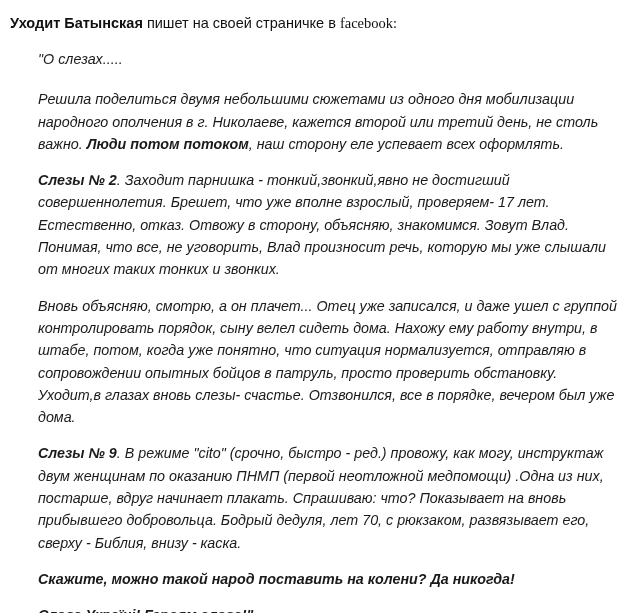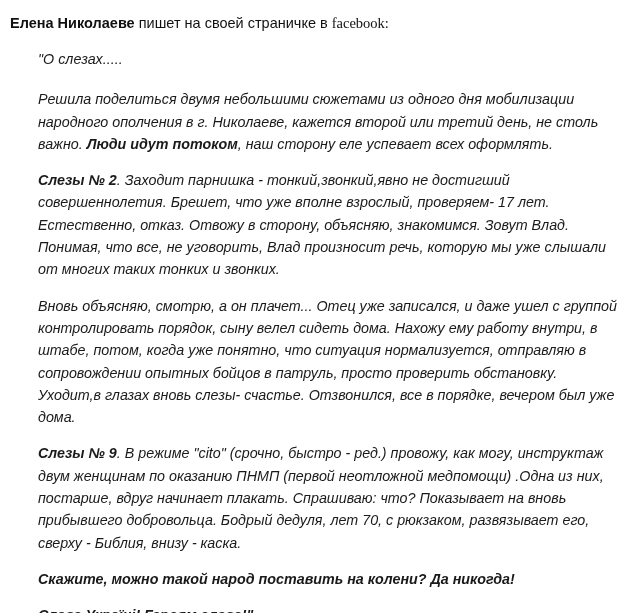--- a/index.html
+++ b/index.html
@@ -74,26 +74,26 @@
   .para.opening {
     margin-bottom: 18px;
   }
 </style>
 </head>
 <body>
 
 <div id="page">
 
   <div class="post-header">
-    <span class="author">Елена Николаеве</span><span class="lead"> пишет на своей страничке в </span><span class="network">facebook:</span>
+    <span class="author">Уходит Батынская</span><span class="lead"> пишет на своей страничке в </span><span class="network">facebook:</span>
   </div>
 
   <div class="quote-body" id="quote-body">
       <p class="para opening"><span>"О слезах.....</span></p>
-      <p class="para"><span>Решила поделиться двумя небольшими сюжетами из одного дня мобилизации народного ополчения в г. Николаеве, кажется второй или третий день, не столь важно. </span><span class="strong">Люди идут потоком</span><span>, наш сторону еле успевает всех оформлять.</span></p>
+      <p class="para"><span>Решила поделиться двумя небольшими сюжетами из одного дня мобилизации народного ополчения в г. Николаеве, кажется второй или третий день, не столь важно. </span><span class="strong">Люди потом потоком</span><span>, наш сторону еле успевает всех оформлять.</span></p>
       <p class="para"><span class="strong">Слезы № 2</span><span>. Заходит парнишка - тонкий,звонкий,явно не достигший совершеннолетия. Брешет, что уже вполне взрослый, проверяем- 17 лет. Естественно, отказ. Отвожу в сторону, объясняю, знакомимся. Зовут Влад. Понимая, что все, не уговорить, Влад произносит речь, которую мы уже слышали от многих таких тонких и звонких.</span></p>
       <p class="para"><span>Вновь объясняю, смотрю, а он плачет... Отец уже записался, и даже ушел с группой контролировать порядок, сыну велел сидеть дома. Нахожу ему работу внутри, в штабе, потом, когда уже понятно, что ситуация нормализуется, отправляю в сопровождении опытных бойцов в патруль, просто проверить обстановку. Уходит,в глазах вновь слезы- счастье. Отзвонился, все в порядке, вечером был уже дома.</span></p>
       <p class="para"><span class="strong">Слезы № 9</span><span>. В режиме "cito" (срочно, быстро - ред.) провожу, как могу, инструктаж двум женщинам по оказанию ПНМП (первой неотложной медпомощи) .Одна из них, постарше, вдруг начинает плакать. Спрашиваю: что? Показывает на вновь прибывшего добровольца. Бодрый дедуля, лет 70, с рюкзаком, развязывает его, сверху - Библия, внизу - каска.</span></p>
       <p class="para"><span class="strong">Скажите, можно такой народ поставить на колени? Да никогда!</span></p>
       <p class="para"><span class="strong">Слава Україні! Героям слава!"</span></p>
     </div>
 
 </div>
 
 </body></html>

